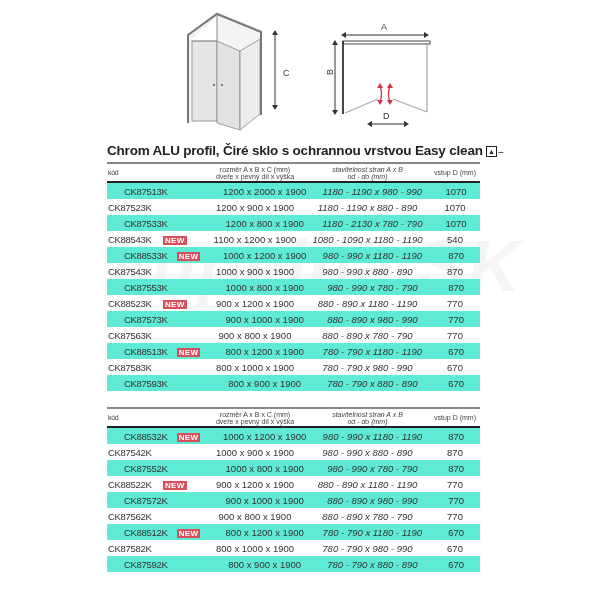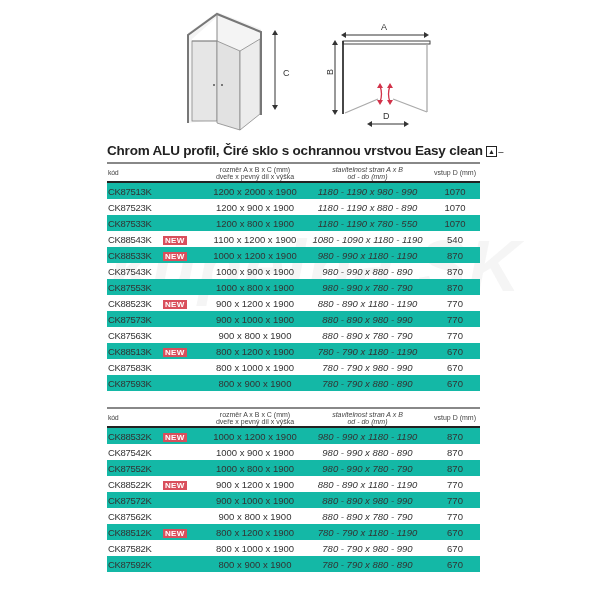--- a/index.html
+++ b/index.html
@@ -8,21 +8,21 @@
   .diagram-3d { position:absolute; left:180px; top:5px; width:110px; height:130px; }
   .diagram-plan { position:absolute; left:320px; top:20px; width:130px; height:112px; }
   .watermark { position:absolute; left:110px; top:225px; font-size:72px; font-weight:bold; font-style:italic;
                color:rgba(200,200,200,0.18); letter-spacing:2px; pointer-events:none; white-space:nowrap; }
   .section { position:absolute; left:107px; width:373px; }
   .section-title { font-size:13.5px; font-weight:bold; color:#222; height:14px; line-height:14px; letter-spacing:-0.2px; white-space:nowrap; }
   .easy-icon { display:inline-block; width:9px; height:9px; border:1px solid #222; font-size:7px; line-height:9px; text-align:center; vertical-align:1px; margin-left:3px; }
   .easy-icon2 { display:inline-block; font-size:7px; vertical-align:2px; margin-left:1px; }
   .thead { display:flex; align-items:center; border-top:2px solid #888; border-bottom:2px solid #222; margin-top:4px; height:17px; font-size:7px; color:#444; line-height:7px; }
   .row { display:flex; align-items:center; height:16px; font-size:9.5px; color:#333; }
-  .row.shaded { background:#14b8a6; }
+  .row.shaded { background:#5eead4;padding-left:16px; }
   .c-code { width:52px; padding-left:1px; letter-spacing:-0.3px; }
   .c-badge { width:45px; }
   .c-size { width:100px; text-align:center; }
   .c-adj { width:125px; text-align:center;font-style:italic; }
   .c-d { width:50px; text-align:center; }
   .thead .c-code { width:97px; }
   .new-badge { display:inline-block; background:#d94f5c; color:#fff; font-weight:bold; font-size:8px; line-height:9px; padding:0 2px; letter-spacing:0.3px; margin-left:3px; }
 </style>
 </head>
 <body>
@@ -99,21 +99,21 @@
         <div class="c-code">CK87523K</div>
         <div class="c-badge"></div>
         <div class="c-size">1200 x 900 x 1900</div>
         <div class="c-adj">1180 - 1190 x 880 - 890</div>
         <div class="c-d">1070</div>
       </div>
       <div class="row shaded">
         <div class="c-code">CK87533K</div>
         <div class="c-badge"></div>
         <div class="c-size">1200 x 800 x 1900</div>
-        <div class="c-adj">1180 - 1190 x 780 - 550</div>
+        <div class="c-adj">1180 - 2130 x 780 - 790</div>
         <div class="c-d">1070</div>
       </div>
       <div class="row">
         <div class="c-code">CK88543K</div>
         <div class="c-badge"><span class="new-badge">NEW</span></div>
         <div class="c-size">1100 x 1200 x 1900</div>
         <div class="c-adj">1080 - 1090 x 1180 - 1190</div>
         <div class="c-d">540</div>
       </div>
       <div class="row shaded">

